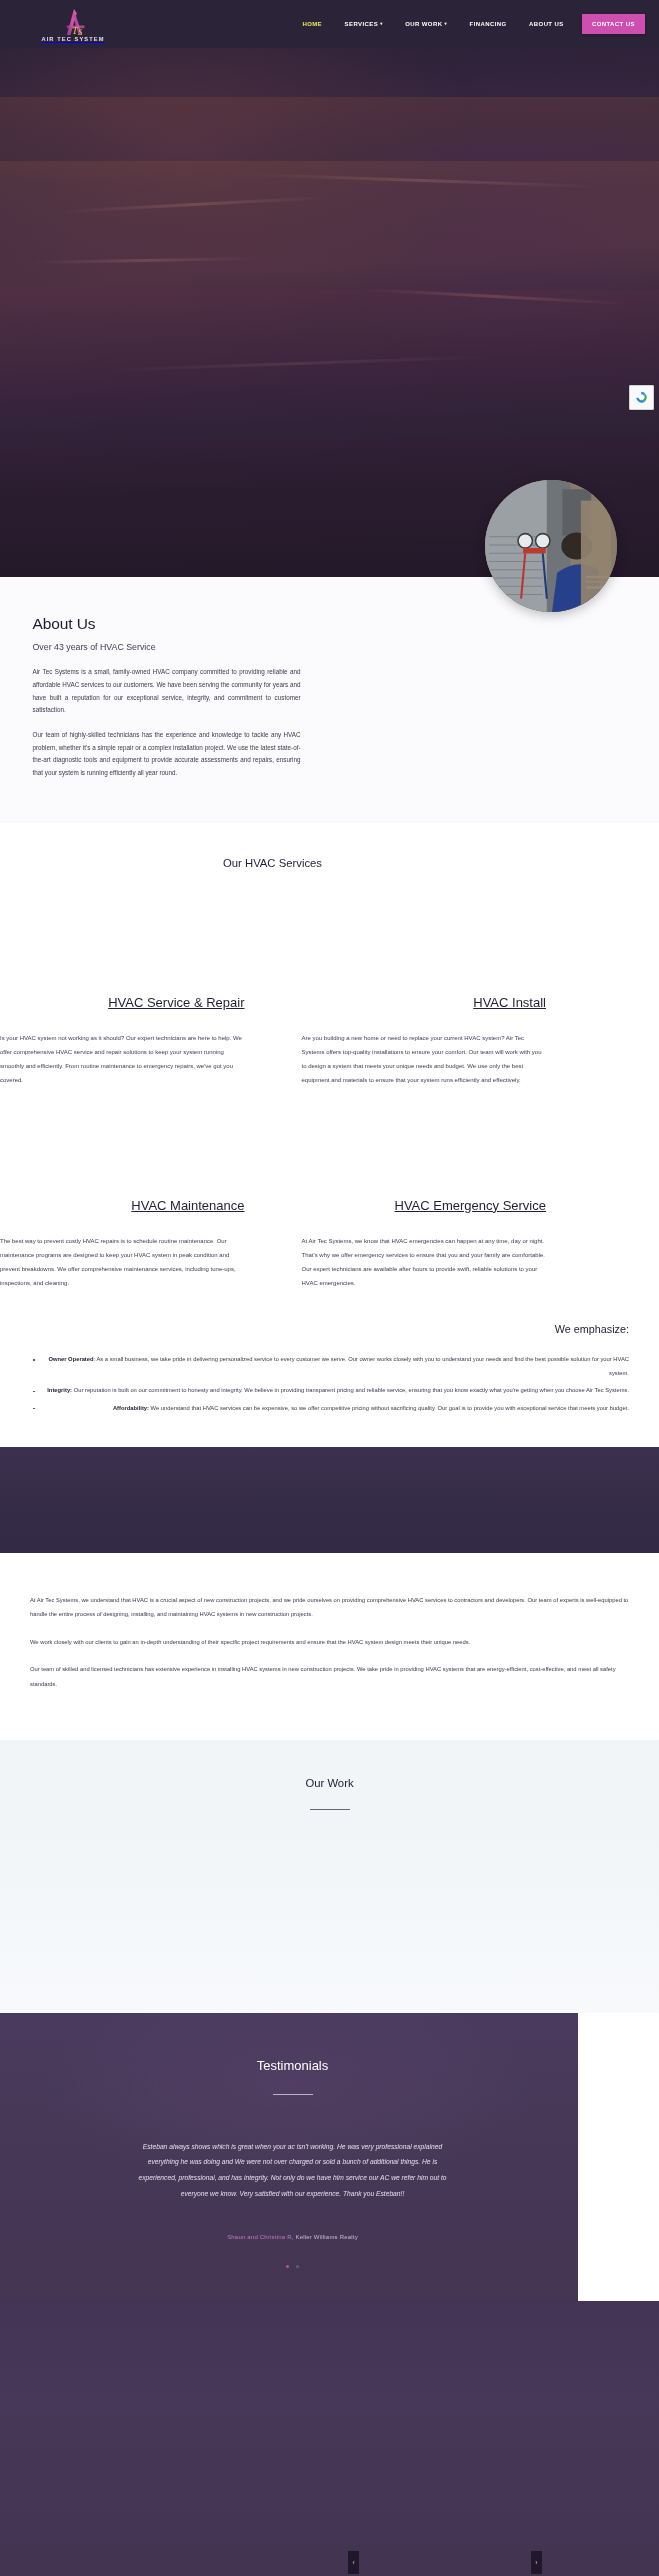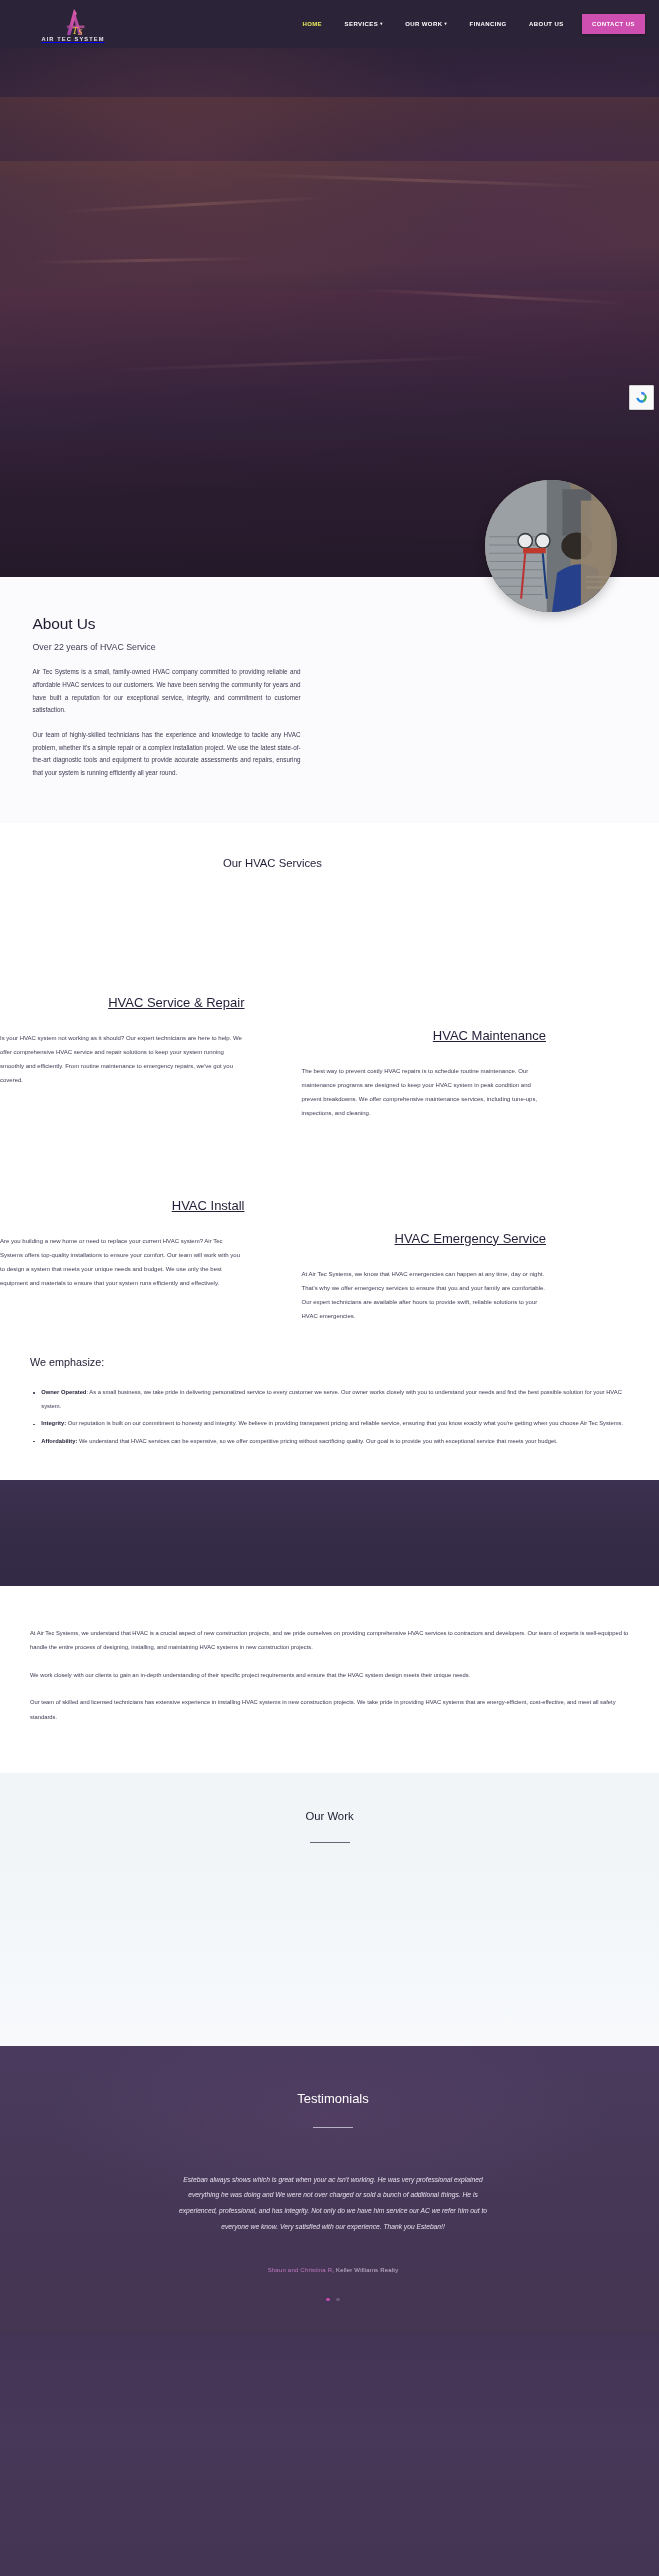--- a/index.html
+++ b/index.html
@@ -200,21 +200,21 @@
     color:#3f3a53;
   }
   .svc-row2{ margin-top:33px; }
 
   
   .emphasize-section{
     width:659px;
     background:#ffffff;
     padding:12.4px 0 29px 0;
   }
-  .emph-inner{ width:599px;margin:0 auto; }
+  .emph-inner{ width:599px;margin:0 auto;text-align:right; }
   h2.emph-title{
     font-size:10.8px;
     font-weight:400;
     color:#221c35;
     margin-bottom:16.5px;
   }
   ul.emph-list{ list-style:none; }
   ul.emph-list li{
     position:relative;
     padding-left:11.3px;
@@ -274,21 +274,21 @@
     color:#1f1a31;
     margin-bottom:19.6px;
   }
   .rule{
     width:40px;height:1px;background:#6b6478;margin:0 auto;
   }
   .gallery-area{ width:598px;margin:0 auto;height:175px; }
 
   
   .testimonials-section{
-    width:659px;
+    width:578px;
     background:
       radial-gradient(ellipse 60% 50% at 50% 25%, rgba(88,66,104,.55) 0%, rgba(60,47,73,0) 70%),
       linear-gradient(180deg,#4a3b5e 0%,#473858 40%,#443553 100%);
     padding:45px 0 31px 7px;
   }
   .testi-title{
     text-align:center;
     font-size:13px;
     font-weight:400;
     color:#ffffff;
@@ -427,48 +427,48 @@
         <path d="M140 180 q40 -30 80 -6 l6 82 l-96 0 z" fill="#26408b"></path>
         <rect x="196" y="186" width="42" height="4" fill="#dfe5f2" opacity=".8"></rect>
         <rect x="196" y="196" width="36" height="3" fill="#dfe5f2" opacity=".7"></rect>
         <rect x="196" y="206" width="40" height="5" fill="#dfe5f2" opacity=".9"></rect>
         <rect x="186" y="40" width="58" height="216" fill="#93836f" opacity=".92"></rect>
       </svg>
     </div>
 
     <div class="about-text">
       <h1 class="about-title">About Us</h1>
-      <div class="about-sub">Over 22 years of HVAC Service</div>
+      <div class="about-sub">Over 43 years of HVAC Service</div>
       <p class="about-p">Air Tec Systems is a small, family-owned HVAC company committed to providing reliable and affordable HVAC services to our customers. We have been serving the community for years and have built a reputation for our exceptional service, integrity, and commitment to customer satisfaction.</p>
       <p class="about-p">Our team of highly-skilled technicians has the experience and knowledge to tackle any HVAC problem, whether it's a simple repair or a complex installation project. We use the latest state-of-the-art diagnostic tools and equipment to provide accurate assessments and repairs, ensuring that your system is running efficiently all year round.</p>
     </div>
   </div>
 </section>
 
 <section class="services-section">
   <h2 class="sec-head">Our HVAC Services</h2>
 
   <div class="services-grid">
     <div class="svc-card">
       <div class="svc-img"></div>
       <h3 class="svc-title">HVAC Service &amp; Repair</h3>
       <p class="svc-body">Is your HVAC system not working as it should? Our expert technicians are here to help. We offer comprehensive HVAC service and repair solutions to keep your system running smoothly and efficiently. From routine maintenance to emergency repairs, we've got you covered.</p>
-    </div>
-    <div class="svc-card svc-row2">
-      <div class="svc-img"></div>
-      <h3 class="svc-title">HVAC Maintenance</h3>
-      <p class="svc-body">The best way to prevent costly HVAC repairs is to schedule routine maintenance. Our maintenance programs are designed to keep your HVAC system in peak condition and prevent breakdowns. We offer comprehensive maintenance services, including tune-ups, inspections, and cleaning.</p>
     </div>
     <div class="svc-card">
       <div class="svc-img"></div>
       <h3 class="svc-title">HVAC Install</h3>
       <p class="svc-body">Are you building a new home or need to replace your current HVAC system? Air Tec Systems offers top-quality installations to ensure your comfort. Our team will work with you to design a system that meets your unique needs and budget. We use only the best equipment and materials to ensure that your system runs efficiently and effectively.</p>
     </div>
     <div class="svc-card svc-row2">
       <div class="svc-img"></div>
+      <h3 class="svc-title">HVAC Maintenance</h3>
+      <p class="svc-body">The best way to prevent costly HVAC repairs is to schedule routine maintenance. Our maintenance programs are designed to keep your HVAC system in peak condition and prevent breakdowns. We offer comprehensive maintenance services, including tune-ups, inspections, and cleaning.</p>
+    </div>
+    <div class="svc-card svc-row2">
+      <div class="svc-img"></div>
       <h3 class="svc-title">HVAC Emergency Service</h3>
       <p class="svc-body">At Air Tec Systems, we know that HVAC emergencies can happen at any time, day or night. That's why we offer emergency services to ensure that you and your family are comfortable. Our expert technicians are available after hours to provide swift, reliable solutions to your HVAC emergencies.</p>
     </div>
   </div>
 </section>
 
 <section class="emphasize-section">
   <div class="emph-inner">
     <h2 class="emph-title">We emphasize:</h2>
     <ul class="emph-list">

